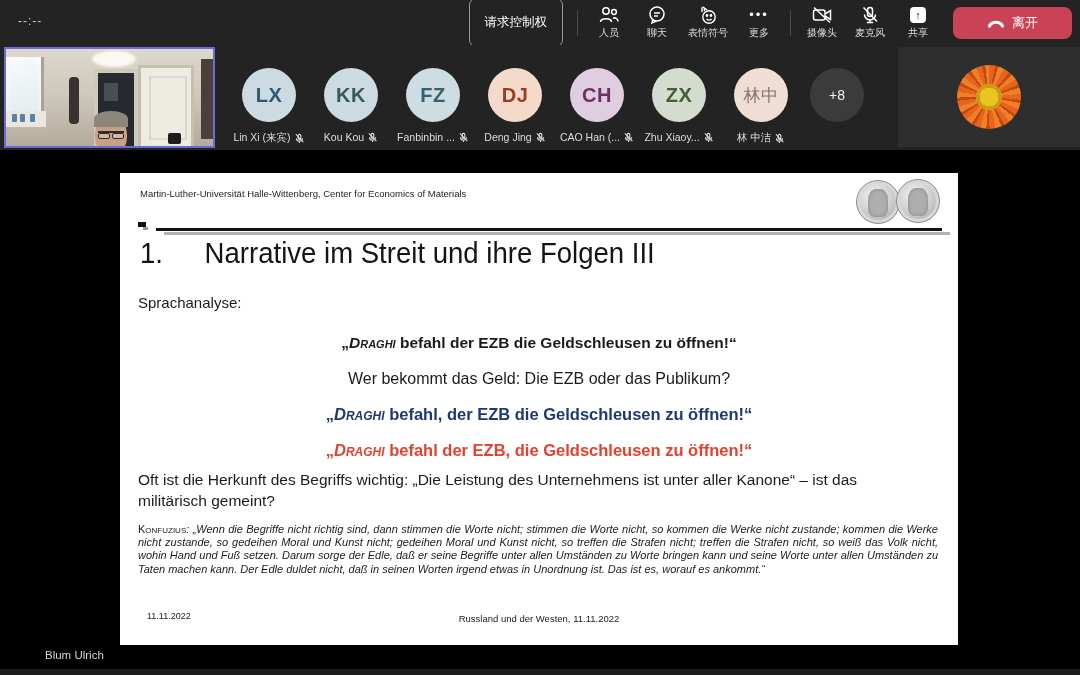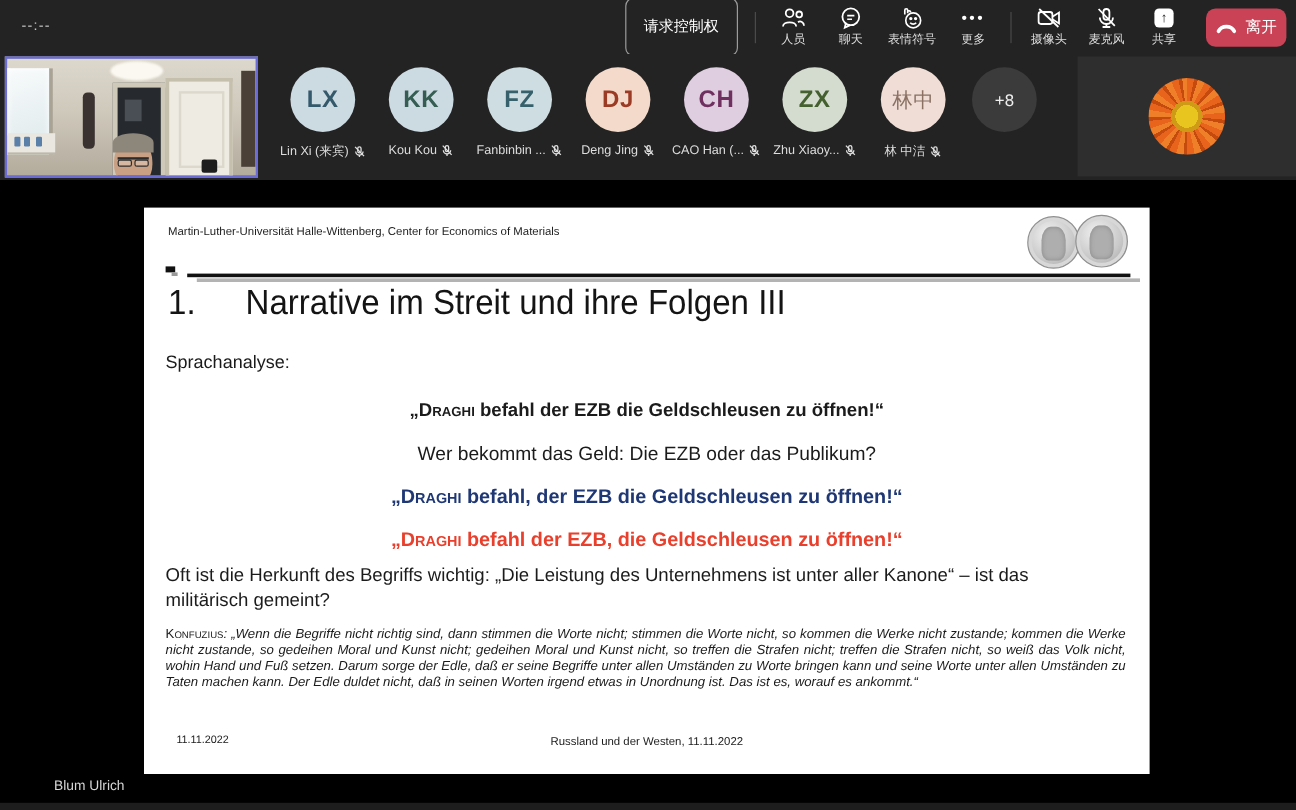--- a/index.html
+++ b/index.html
@@ -16,21 +16,21 @@
     padding:15px 15px; background:transparent; cursor:pointer; white-space:nowrap; }
   .tb-item { display:flex; flex-direction:column; align-items:center; justify-content:center;
     gap:1px; min-width:34px; cursor:pointer; }
   .tb-item .glyph { height:20px; display:flex; align-items:center; justify-content:center; }
   .tb-item .lbl { font-size:10px; color:#ddd; white-space:nowrap; }
   .vdiv { width:1px; height:26px; background:#4a4a4a; }
   .dots { color:#fff; font-size:13px; letter-spacing:2px; line-height:10px; }
   .share-box { width:16px; height:16px; background:#fff; border-radius:4px; color:#111;
     font-size:11px; font-weight:bold; display:flex; align-items:center; justify-content:center; }
   .leave-btn { display:flex; align-items:center; gap:7px; background:#c94256; border:none;
-    border-radius:8px; color:#fff; font-size:13px; padding:7px 8px; cursor:pointer; margin-left:4px; }
+    border-radius:8px; color:#fff; font-size:13px; padding:7px 34px; cursor:pointer; margin-left:4px; }
 
   
   .strip { position:absolute; left:0; top:45px; width:1080px; height:105px; background:#232323; }
   .self-tile { position:absolute; left:4px; top:2px; width:211px; height:101px;
     border:2px solid #6b6bd8; background:#b5ae9f; overflow:hidden; }
   .cam { position:absolute; inset:0; background:linear-gradient(#ddd8cd 0%, #cfc9bc 45%, #b3ab9c 100%); }
   .cam .lamp { position:absolute; left:86px; top:2px; width:44px; height:16px; border-radius:50%;
     background:#faf8f0; filter:blur(1px); }
   .cam .window { position:absolute; left:0px; top:8px; width:38px; height:72px;
     background:linear-gradient(160deg,#f8fbfc,#dde8ea); border-right:3px solid #a9a396;
@@ -52,21 +52,21 @@
   .cam .rightart { position:absolute; right:0; top:10px; width:12px; height:80px; background:#4a4038; }
   .cam .head { position:absolute; left:89px; top:66px; width:32px; height:40px; border-radius:50% 50% 45% 45%;
     background:#c9a083; }
   .cam .hair { position:absolute; left:88px; top:62px; width:34px; height:16px; border-radius:50% 50% 0 0;
     background:#8d867a; }
   .cam .glasses { position:absolute; left:92px; top:82px; width:26px; height:7px;
     border-top:2px solid #2c2c2c; display:flex; gap:2px; }
   .cam .glasses i { flex:1; height:6px; border:1.5px solid #2c2c2c; border-radius:2px; background:rgba(255,255,255,.25); }
   .cam .shoulder { position:absolute; left:78px; top:98px; width:56px; height:8px; background:#403c38; border-radius:6px 6px 0 0; }
 
-  .avatars { position:absolute; left:228px; top:4px; width:648px; height:105px; display:flex; }
+  .avatars { position:absolute; left:228px; top:16px; width:648px; height:105px; display:flex; }
   .av-item { width:82px; display:flex; flex-direction:column; align-items:center; padding-top:7px; }
   .av-circle { width:54px; height:54px; border-radius:50%; display:flex; align-items:center;
     justify-content:center; font-size:20px; font-weight:bold; letter-spacing:.5px; }
   .av-circle.cjk { font-size:17px; font-weight:normal; }
   .av-label { margin-top:9px; display:flex; align-items:center; gap:3px; max-width:80px; }
   .av-name { font-size:10.5px; color:#ddd; white-space:nowrap; overflow:hidden; text-overflow:ellipsis; }
   .overflow-item { width:70px; display:flex; align-items:flex-start; justify-content:center; padding-top:7px; }
   .overflow-circle { width:54px; height:54px; border-radius:50%; background:#3b3b3b; color:#eee;
     display:flex; align-items:center; justify-content:center; font-size:14px; }
   .flower-tile { position:absolute; left:898px; top:2px; width:182px; height:100px; background:#2e2e2e;
@@ -96,21 +96,21 @@
   .rw-l2 { position:absolute; left:44px; right:8px; top:10px; height:2.5px; background:#b3b3b3; }
   .sl-title { position:absolute; left:20px; top:64px; font-size:29px; color:#141414;
     transform:scaleX(.95); transform-origin:left; white-space:nowrap; }
   .sl-title .num { display:inline-block; width:68px; }
   .sl-sub { position:absolute; left:18px; top:121px; font-size:15px; }
   .cline { position:absolute; left:0; width:838px; text-align:center; }
   .q1 { top:161px; font-size:15.5px; font-weight:bold; }
   .q2 { top:197px; font-size:16px; }
   .q3 { top:232px; font-size:16.5px; font-weight:bold; }
   .q4 { top:268px; font-size:16.5px; font-weight:bold; }
-  .smallcaps { font-variant:small-caps; }
+  .smallcaps { font-variant:small-caps;font-style:italic; }
   .sl-para { position:absolute; left:18px; right:28px; top:296px; font-size:15.5px; line-height:1.36; }
   .sl-konf { position:absolute; left:18px; right:20px; top:350px; font-size:11px; font-style:italic;
     line-height:1.2; text-align:justify; }
   .sl-konf .smallcaps { font-style:normal; font-weight:normal; }
   .sl-date { position:absolute; left:27px; top:438px; font-size:9px; }
   .sl-footc { position:absolute; left:0; width:838px; top:440px; text-align:center; font-size:9.5px; }
 
   .self-name { position:absolute; left:45px; top:649px; font-size:11.5px; color:#d6d6d6; }
   .bottom-strip { position:absolute; left:0; bottom:0; width:1080px; height:6px; background:#1d1d1d; }
 

